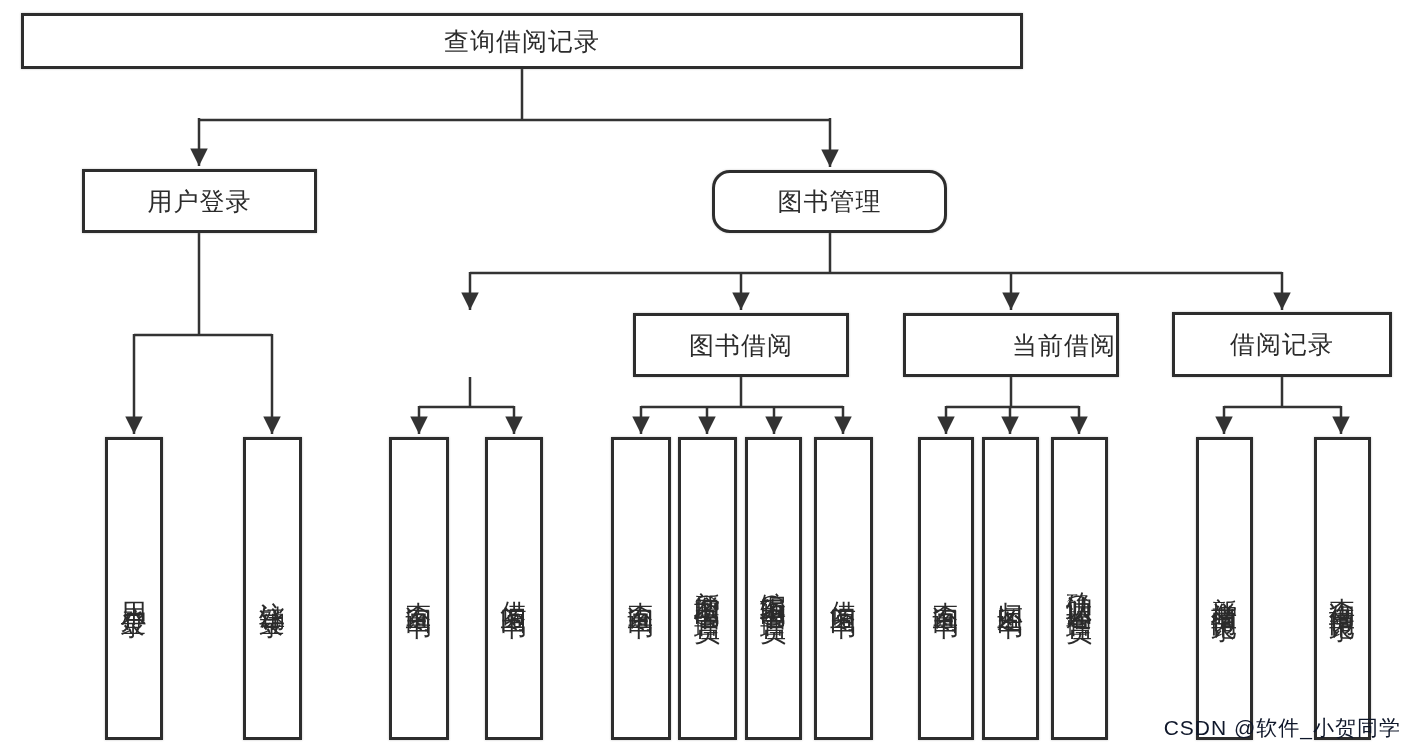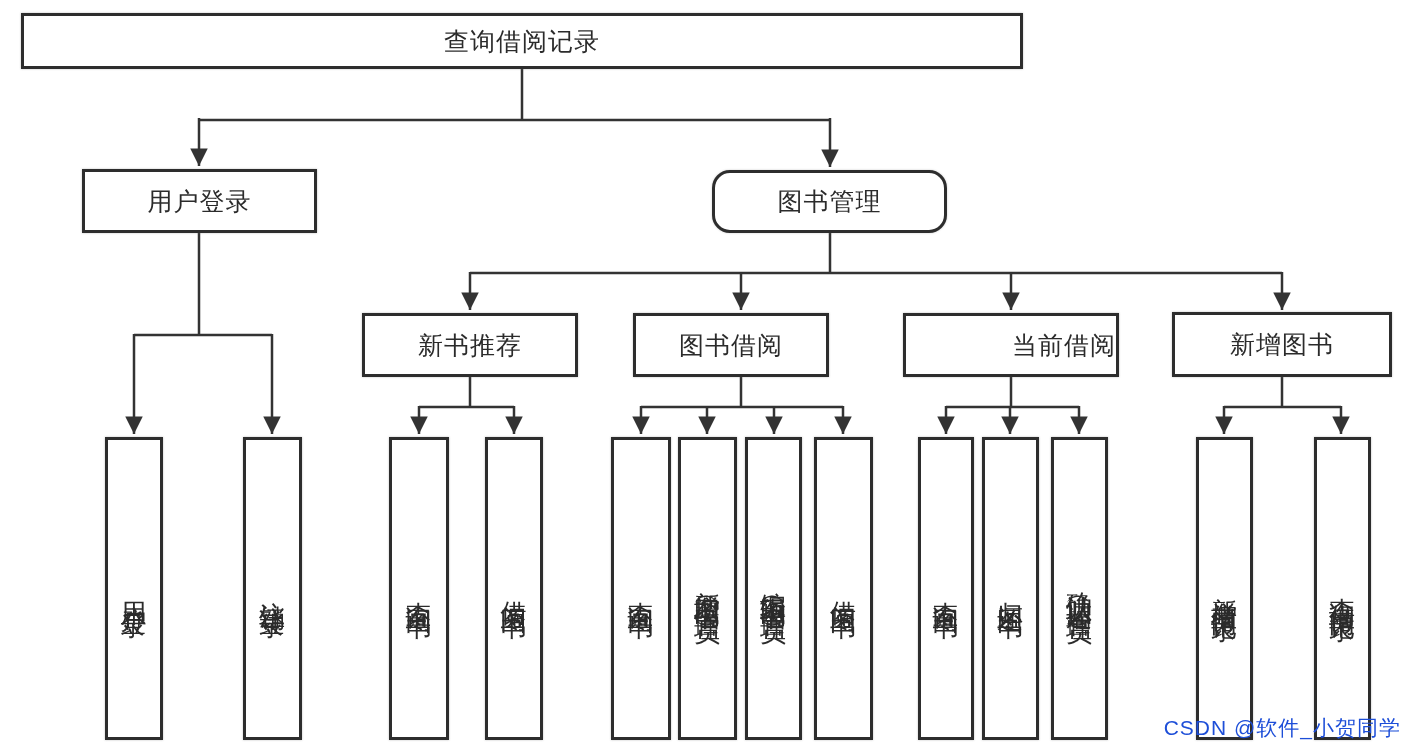--- a/index.html
+++ b/index.html
@@ -37,21 +37,21 @@
     writing-mode:vertical-rl;
     text-orientation:mixed;
     letter-spacing:4px;
     line-height:1;
     white-space:nowrap;
   }
   .watermark{
     position:absolute;
     right:4px;bottom:5px;
     font-size:21px;
-    color:#1d4ed8;
+    color:#0f172a;
     letter-spacing:1px;
   }
 </style>
 </head>
 <body>
 
 <div id="canvas">
 
   <svg id="wires" viewBox="0 0 1405 747" xmlns="http://www.w3.org/2000/svg">
     <defs>
@@ -100,31 +100,28 @@
     <span>查询借阅记录</span>
   </div>
 
   <div class="hbox" style="left:82px;top:169px;width:235px;height:64px;">
     <span>用户登录</span>
   </div>
   <div class="hbox" style="left:712px;top:170px;width:235px;height:63px;border-radius:18px;">
     <span>图书管理</span>
   </div>
 
-  <div class="hbox" style="left:362px;top:313px;width:216px;height:64px;">
-    <span>新书推荐</span>
-  </div>
-  <div class="hbox" style="left:633px;top:313px;width:196px;height:64px;">
+  <div class="hbox" style="left:633px;top:313px;width:216px;height:64px;">
     <span>图书借阅</span>
   </div>
   <div class="hbox" style="left:903px;top:313px;width:216px;height:64px;justify-content:flex-end;">
     <span>当前借阅</span>
   </div>
   <div class="hbox" style="left:1172px;top:312px;width:220px;height:65px;">
-    <span>新增图书</span>
+    <span>借阅记录</span>
   </div>
 
   <div class="vbox" style="left:105px;width:58px;">
     <span>用户登录</span>
   </div>
   <div class="vbox" style="left:243px;width:59px;">
     <span>注销登录</span>
   </div>
   <div class="vbox" style="left:389px;width:60px;">
     <span>查询图书</span>

